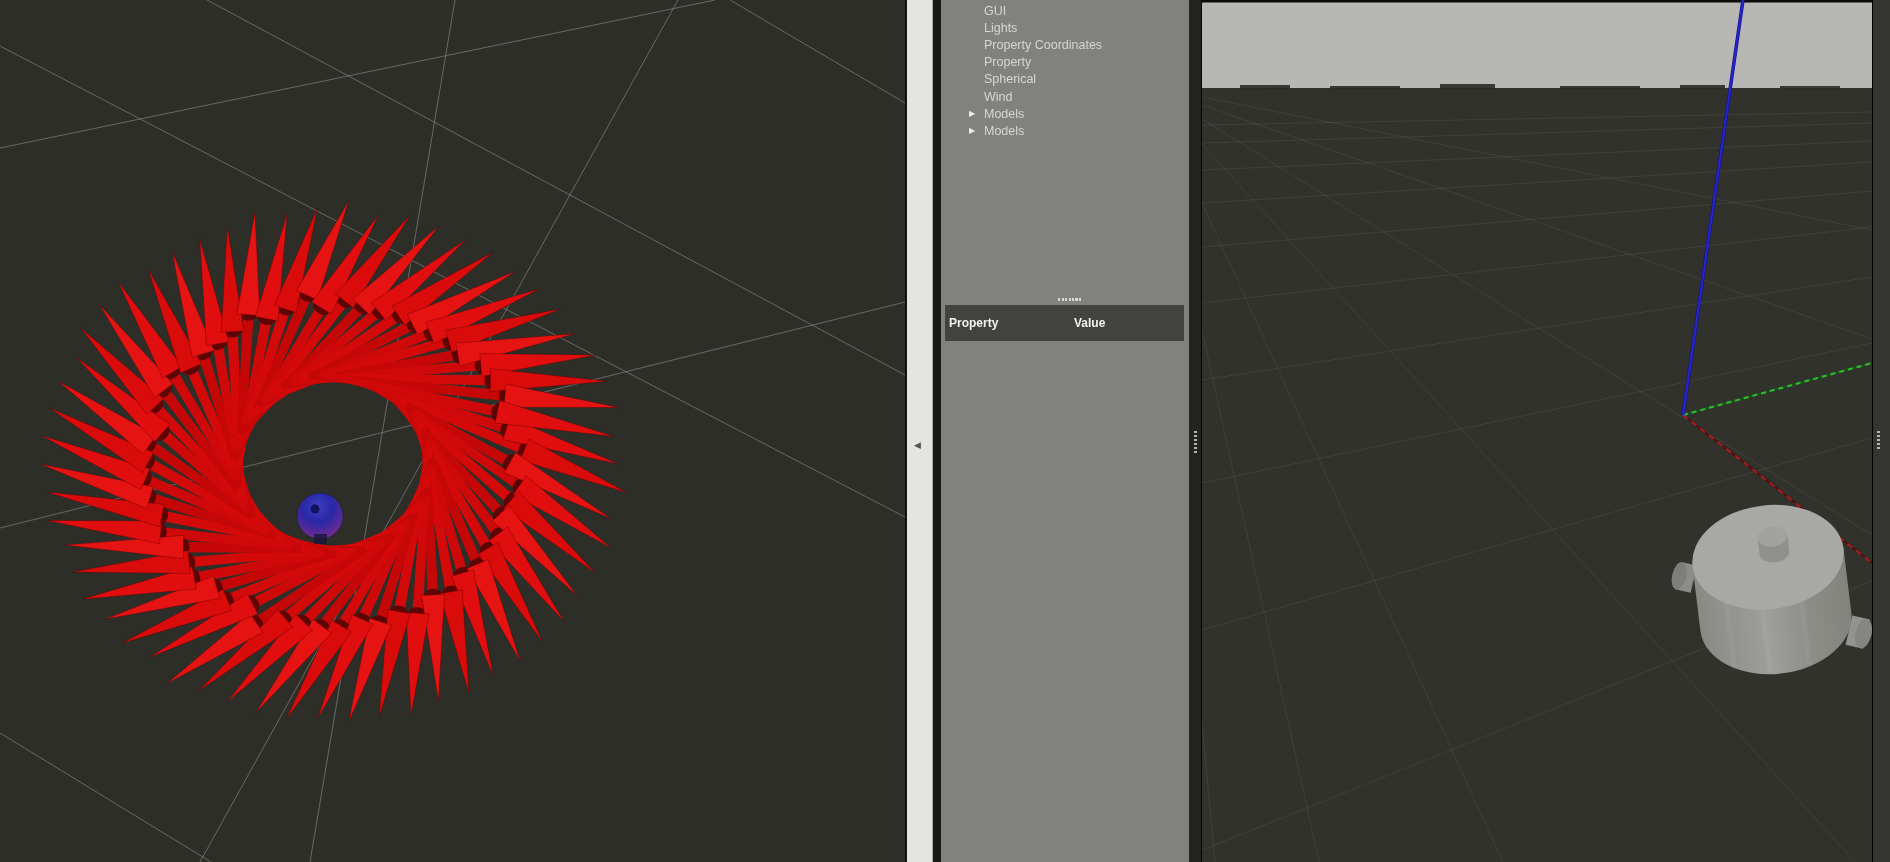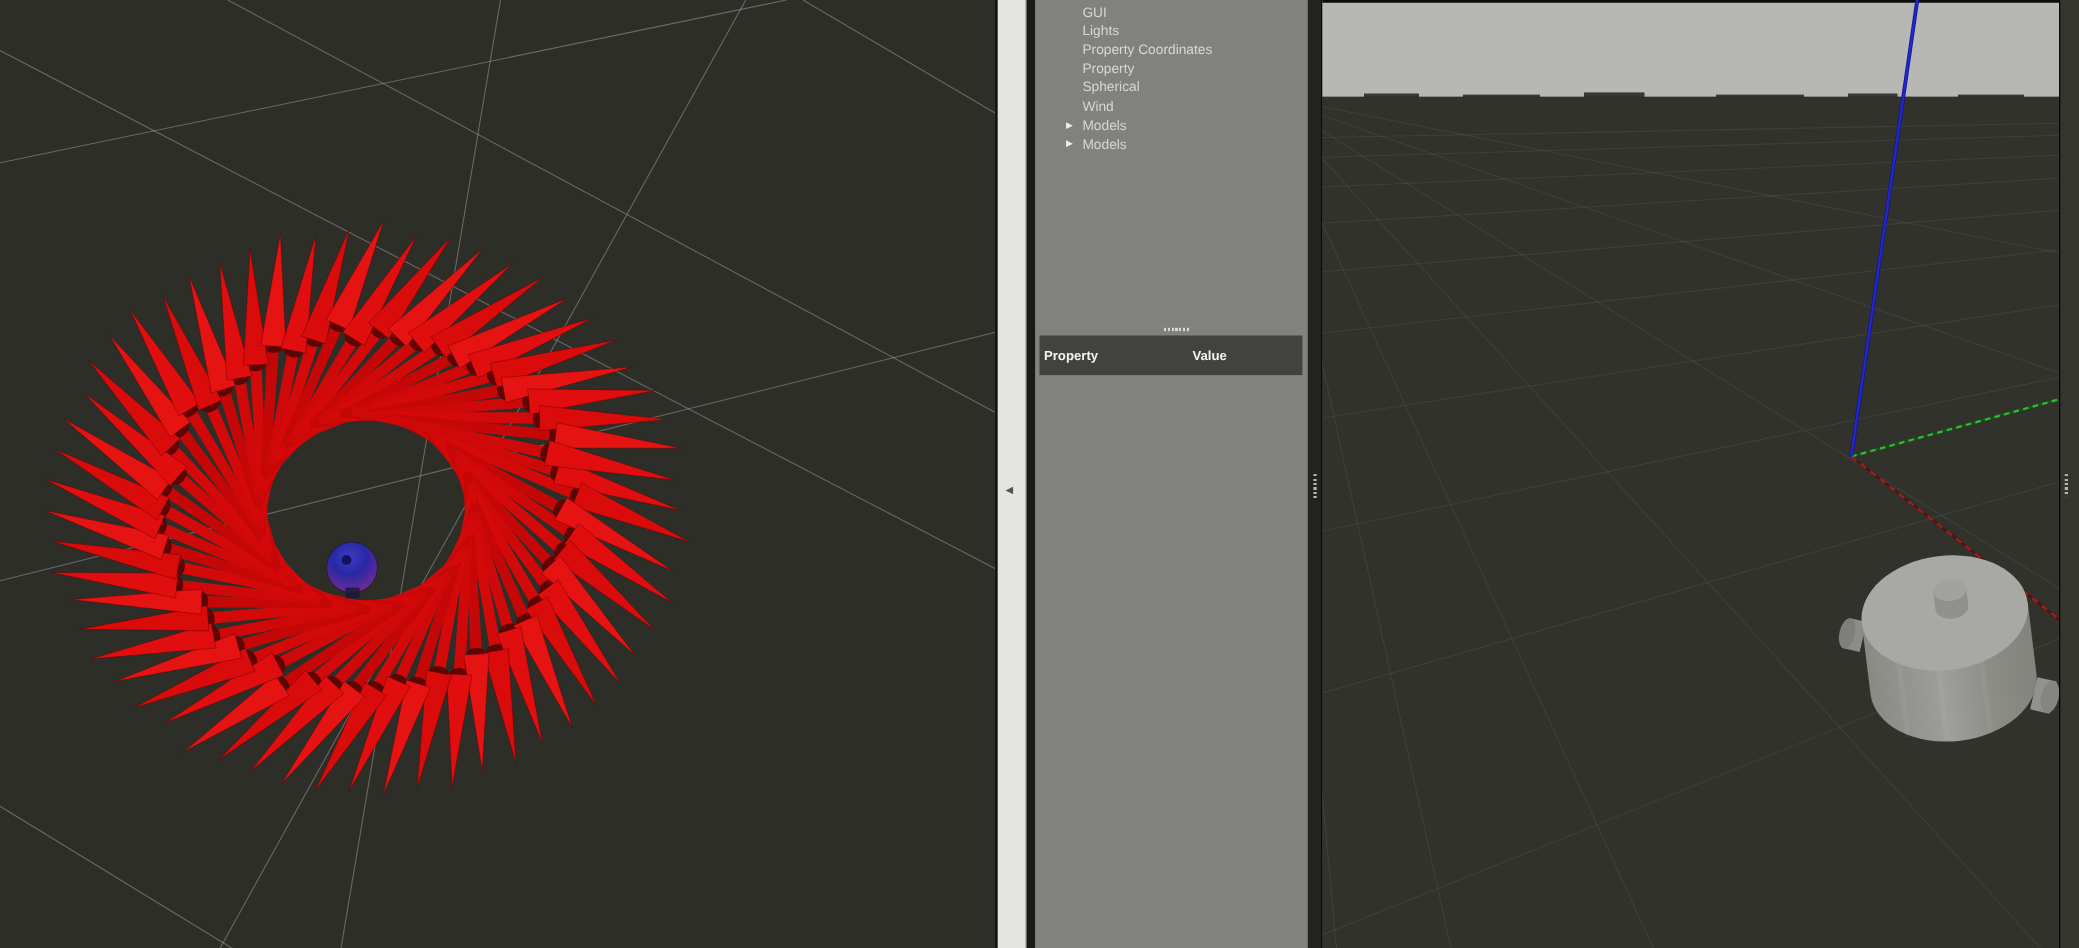--- a/index.html
+++ b/index.html
@@ -20,21 +20,21 @@
   .tree{position:absolute;left:12px;top:2px;width:100%;}
   .tree-item{height:17.2px;display:flex;align-items:center;padding-left:16px;cursor:default;}
   .tree-item .twisty{display:inline-block;width:15px;font-size:8px;color:#ececea;}
   .tree-item .lbl{font-size:12.5px;color:#d6d6d3;white-space:nowrap;}
   .hdots{position:absolute;left:117px;top:298px;width:24px;height:3px;
          background:repeating-linear-gradient(90deg,#d8d8d5 0 2px,transparent 2px 3.5px);}
   #prop-header{position:absolute;left:4px;top:305px;width:239px;height:36px;background:#424240;
                display:flex;align-items:center;}
   #prop-header .col{font-size:12px;font-weight:bold;color:#f2f2f0;}
   #prop-header .c1{margin-left:4px;width:117px;}
-  #prop-header .c2{margin-left:18px;}
+  #prop-header .c2{margin-left:8px;}
 
   
   #strip-mid{left:1189px;top:0;width:13px;height:862px;background:#232320;border-right:1.5px solid #060606;box-sizing:border-box;}
   .vdots{position:absolute;width:3px;height:22px;
          background:repeating-linear-gradient(180deg,#b4b4b0 0 2px,transparent 2px 4px);}
   #strip-mid .vdots{left:5px;top:431px;}
 
   
   #right-vp{left:1202px;top:0;width:670px;height:862px;background:#32322d;}
 

